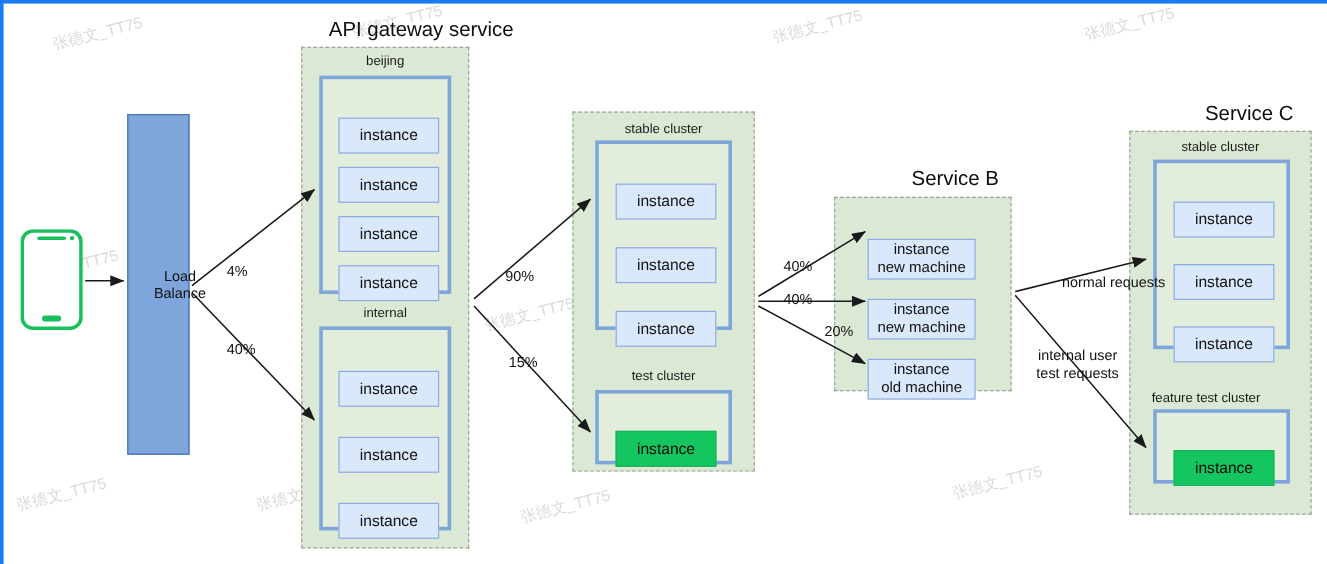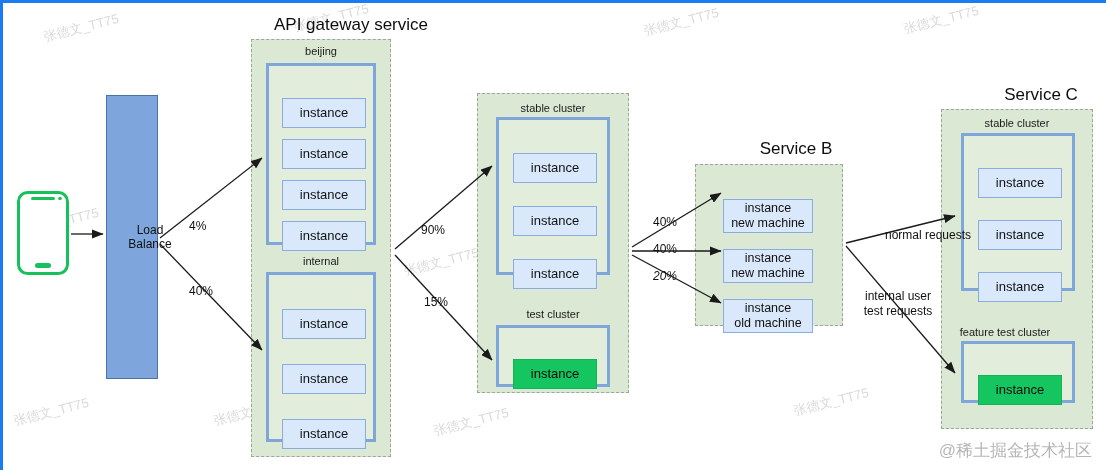--- a/index.html
+++ b/index.html
@@ -244,22 +244,21 @@
       <line x1="843" y1="243" x2="952" y2="370"></line>
     </g>
   </svg>
 
   <div class="edge-label" style="left:186px; top:216px;">4%</div>
   <div class="edge-label" style="left:186px; top:281px;">40%</div>
   <div class="edge-label" style="left:418px; top:220px;">90%</div>
   <div class="edge-label" style="left:421px; top:292px;">15%</div>
   <div class="edge-label" style="left:650px; top:212px;">40%</div>
   <div class="edge-label" style="left:650px; top:239px;">40%</div>
-  <div class="edge-label" style="left:650px; top:266px;font-style:italic;">20%</div>
+  <div class="edge-label" style="left:684px; top:266px;">20%</div>
   <div class="edge-label" style="left:846px; top:225px;padding-left:36px;">normal requests</div>
   <div class="edge-label multi" style="left:850px; top:286px; width:90px;">
     <div>internal user</div>
     <div>test requests</div>
   </div>
 
-  <div class="wm-main">@稀土掘金技术社区</div>
 
 </div>
 
 </body></html>

